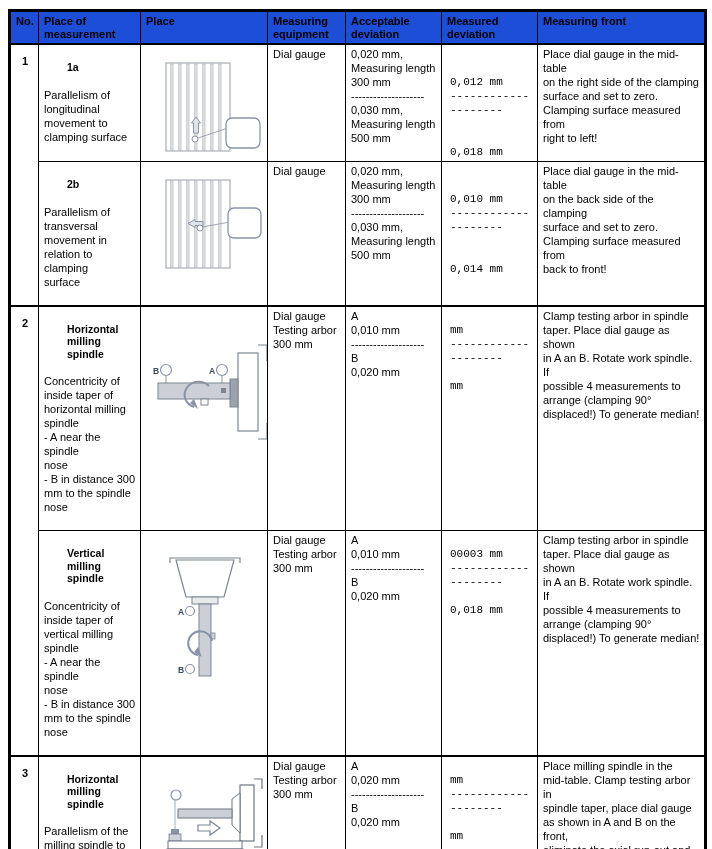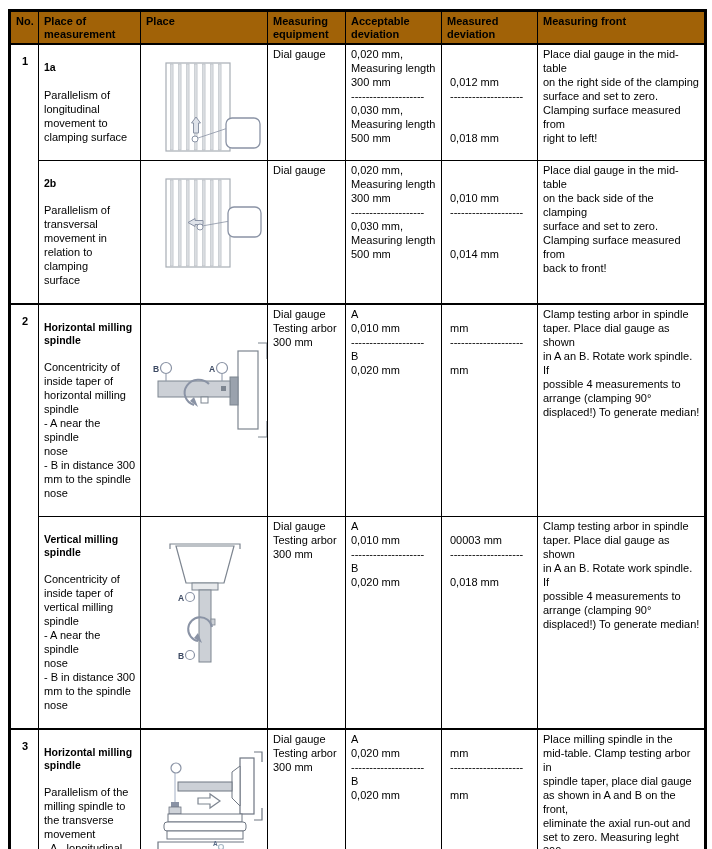--- a/index.html
+++ b/index.html
@@ -2,27 +2,27 @@
 <html><head>
 <meta charset="utf-8">
 <style>
   html,body{margin:0;padding:0;background:#ffffff;}
   body{width:712px;height:849px;font-family:"Liberation Sans","DejaVu Sans",sans-serif;color:#000;}
   .sheet{padding:9px 0 0 8px;}
   table.protocol{border-collapse:collapse;table-layout:fixed;width:696px;border:3px solid #000;}
   th,td{border:1px solid #000;vertical-align:top;padding:2px 4px 2px 5px;
         font-size:11px;line-height:14px;white-space:pre-line;overflow:hidden;}
   thead th{font-weight:bold;text-align:left;line-height:13px;padding-top:3px;
-           border-bottom:2px solid #000;background:#a16207;}
+           border-bottom:2px solid #000;background:#1d4ed8;}
   tr.group-start td{border-top:2px solid #000;}
   td.no{text-align:center;font-weight:bold;padding-top:9px;}
-  td.obj .obj-title{font-weight:bold;font-size:10.5px;line-height:12.5px;white-space:pre-line;}
+  td.obj .obj-title{font-weight:bold;font-size:10.5px;line-height:12.5px;white-space:pre-line;margin-left:23px;}
   td.obj .obj-body{white-space:pre-line;}
   td.img{text-align:center;padding:2px 1px;}
-  td.measure{padding-left:8px;}
+  td.measure{padding-left:8px;font-family:Liberation Mono, monospace;}
   svg{display:inline-block;vertical-align:top;}
   .dlabel{font-family:"Liberation Sans",sans-serif;font-size:8.5px;font-weight:bold;fill:#3d4a63;}
   .dlabel-sm{font-family:"Liberation Sans",sans-serif;font-size:6.5px;font-weight:bold;fill:#5a6c88;}
 </style>
 </head>
 <body>
 
 <div class="sheet">
 <table class="protocol">
   <colgroup>

